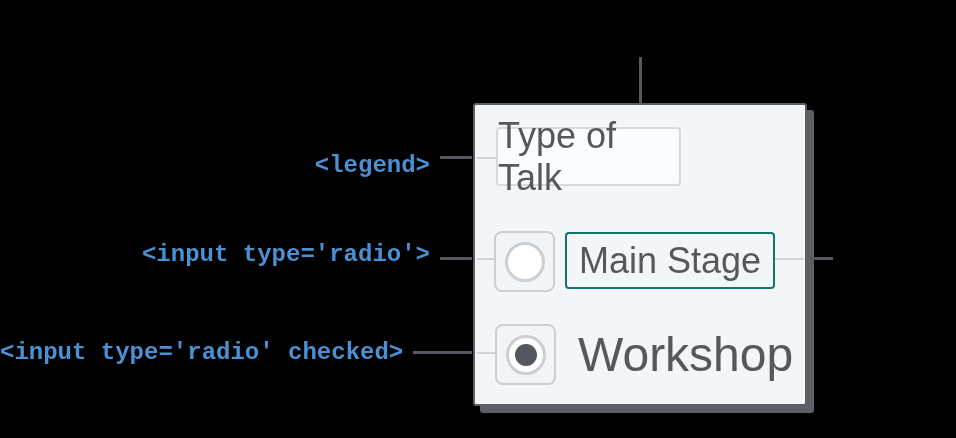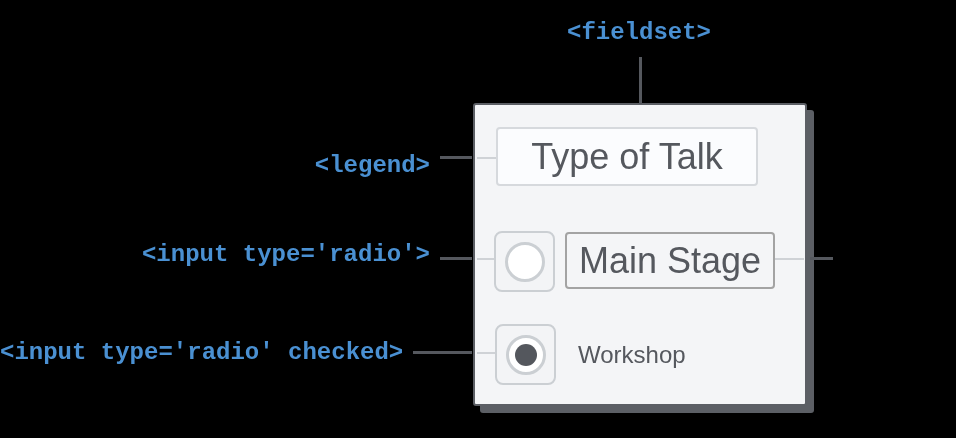--- a/index.html
+++ b/index.html
@@ -46,21 +46,21 @@
     box-sizing:border-box;
     background:#f4f5f7;
     border:2px solid #5c5f65;
     border-radius:3px;
     box-shadow:7px 7px 0 0 #5c5f65;
     z-index:1;
   }
   .legend-box{
     position:absolute;
     left:21px;top:22px;
-    width:262px;height:59px;
+    width:185px;height:59px;
     box-sizing:border-box;
     background:#fbfcfe;
     border:2px solid #d6d9dd;
     border-radius:4px;
     display:flex;align-items:center;justify-content:center;
     font-size:36px;color:#55585e;
     z-index:2;
   }
   .radio-box{
     position:absolute;
@@ -86,43 +86,42 @@
   .radio-dot{
     width:22px;height:22px;
     background:#54575d;
     border-radius:50%;
   }
   .option-label-box{
     position:absolute;
     left:90px;top:127px;
     width:210px;height:57px;
     box-sizing:border-box;
-    border:2px solid #a3a3a3;
+    border:2px solid #0f766e;
     border-radius:4px;
     display:flex;align-items:center;justify-content:center;
     font-size:36px;color:#55585e;
     z-index:2;
     cursor:pointer;
   }
   .option-label-plain{
     position:absolute;
     left:103px;top:219px;
     height:61px;line-height:61px;
-    font-size:24px;color:#55585e;
+    font-size:48px;color:#55585e;
     z-index:2;
     cursor:pointer;
     white-space:nowrap;
   }
 </style>
 </head>
 <body>
 
 <div class="canvas">
 
-  <div class="ann ann-fieldset">&lt;fieldset&gt;</div>
   <div class="ann ann-legend">&lt;legend&gt;</div>
   <div class="ann ann-radio">&lt;input type='radio'&gt;</div>
   <div class="ann ann-radio-checked">&lt;input type='radio' checked&gt;</div>
 
   <div class="conn conn-fieldset-v"></div>
   <div class="conn conn-legend-dark"></div>
   <div class="conn light conn-legend-light"></div>
   <div class="conn conn-radio1-dark"></div>
   <div class="conn light conn-radio1-light"></div>
   <div class="conn conn-radio2-dark"></div>

